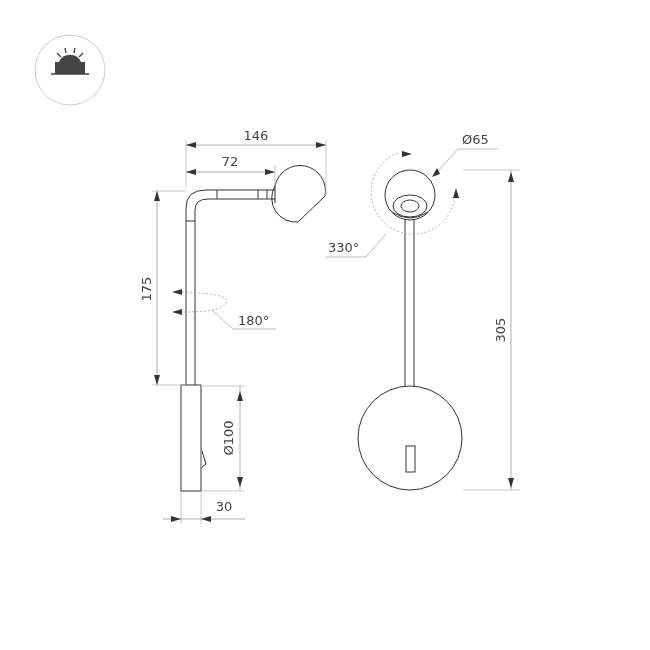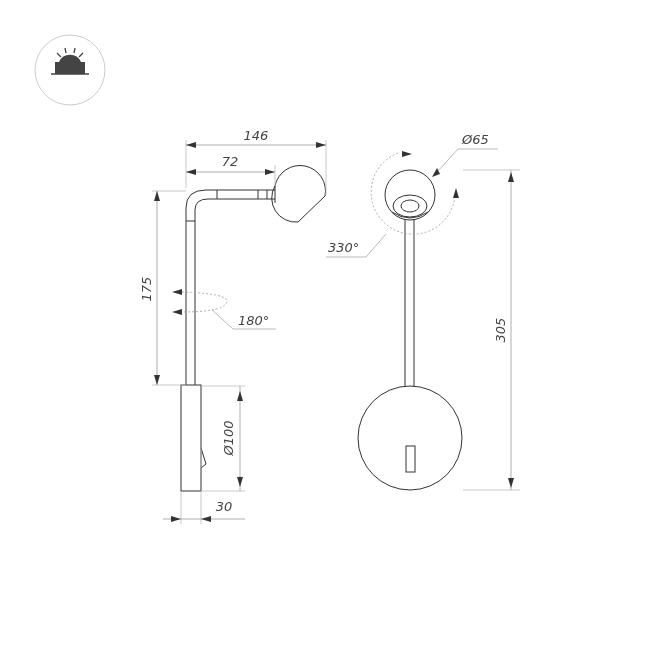--- a/index.html
+++ b/index.html
@@ -1,18 +1,18 @@
 <!DOCTYPE html>
 <html><head>
 <meta charset="utf-8">
 <style>
   html, body { margin: 0; padding: 0; background: #ffffff; }
   body { width: 650px; height: 650px; position: relative; overflow: hidden;
          font-family: "DejaVu Sans Condensed", "DejaVu Sans", "Liberation Sans", sans-serif; }
-  .canvas { position: absolute; left: 0; top: 0; width: 650px; height: 554px; font-style: italic; }
+  .canvas { position: absolute; left: 0; top: 0; width: 650px; height: 554px; }
   svg text { font-family: "DejaVu Sans", "Liberation Sans", sans-serif; fill: #444; }
   .dim-label { font-size: 13px; }
   .outline { fill: none; stroke: #333; stroke-width: 1; }
   .thin { fill: none; stroke: #bbb; stroke-width: 0.8; }
   .dimline { fill: none; stroke: #999; stroke-width: 0.8; }
   .dash { fill: none; stroke: #999; stroke-width: 0.8; stroke-dasharray: 2 2; }
   .leader { fill: none; stroke: #aaa; stroke-width: 0.8; }
   .arrow { fill: #333; }
 </style>
 </head>

